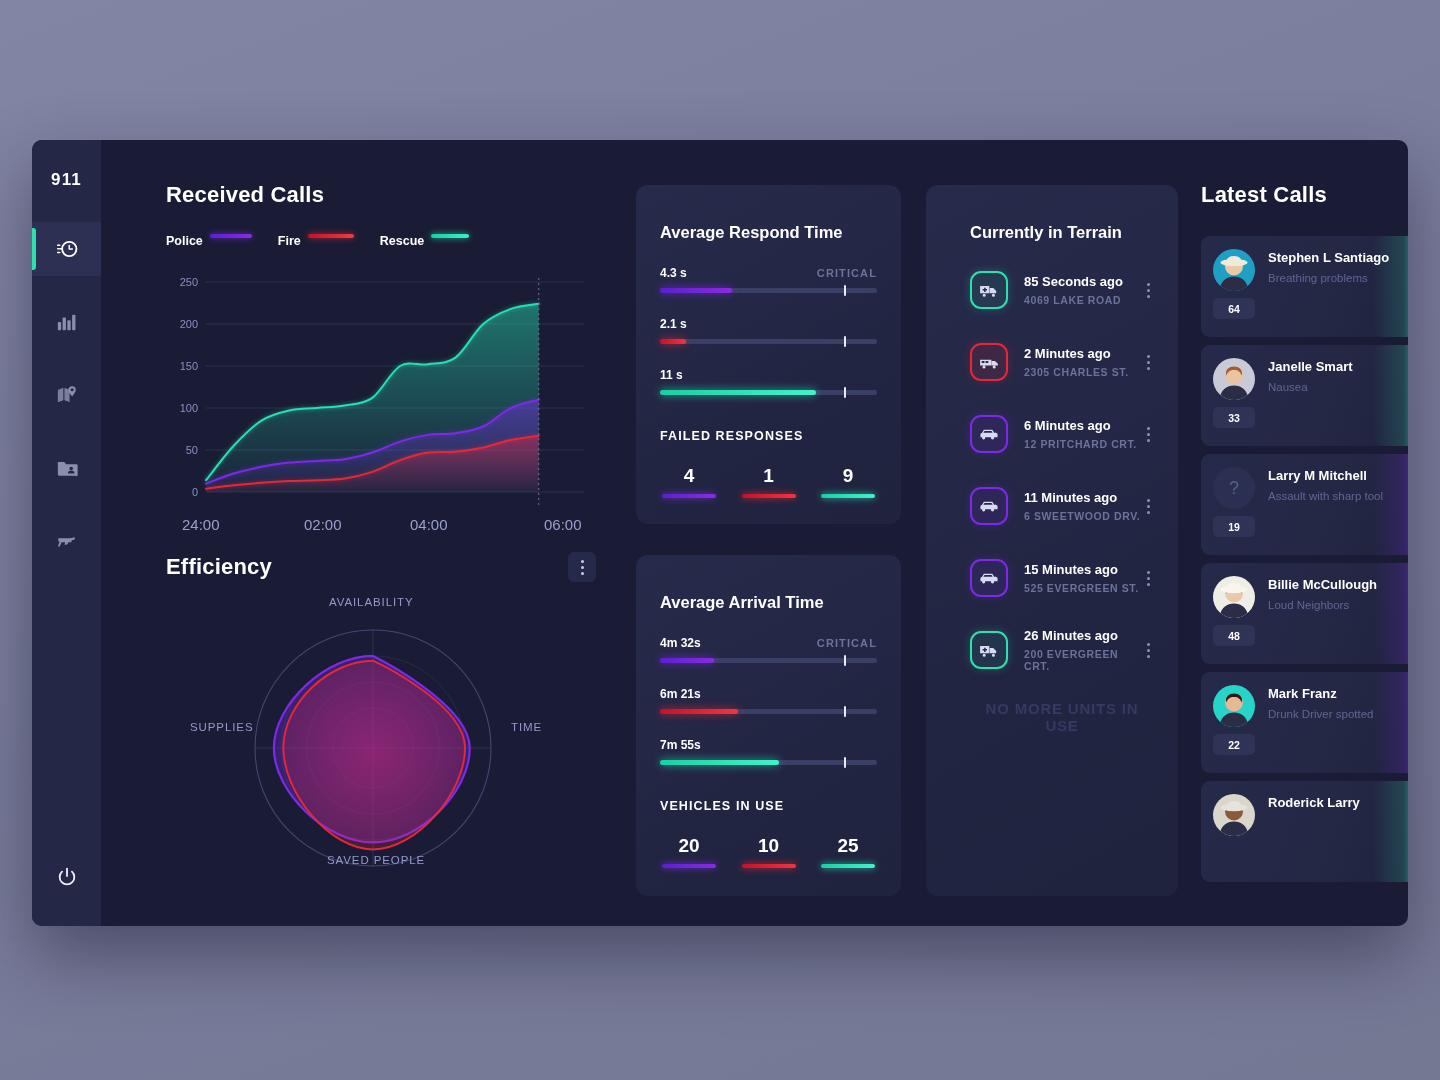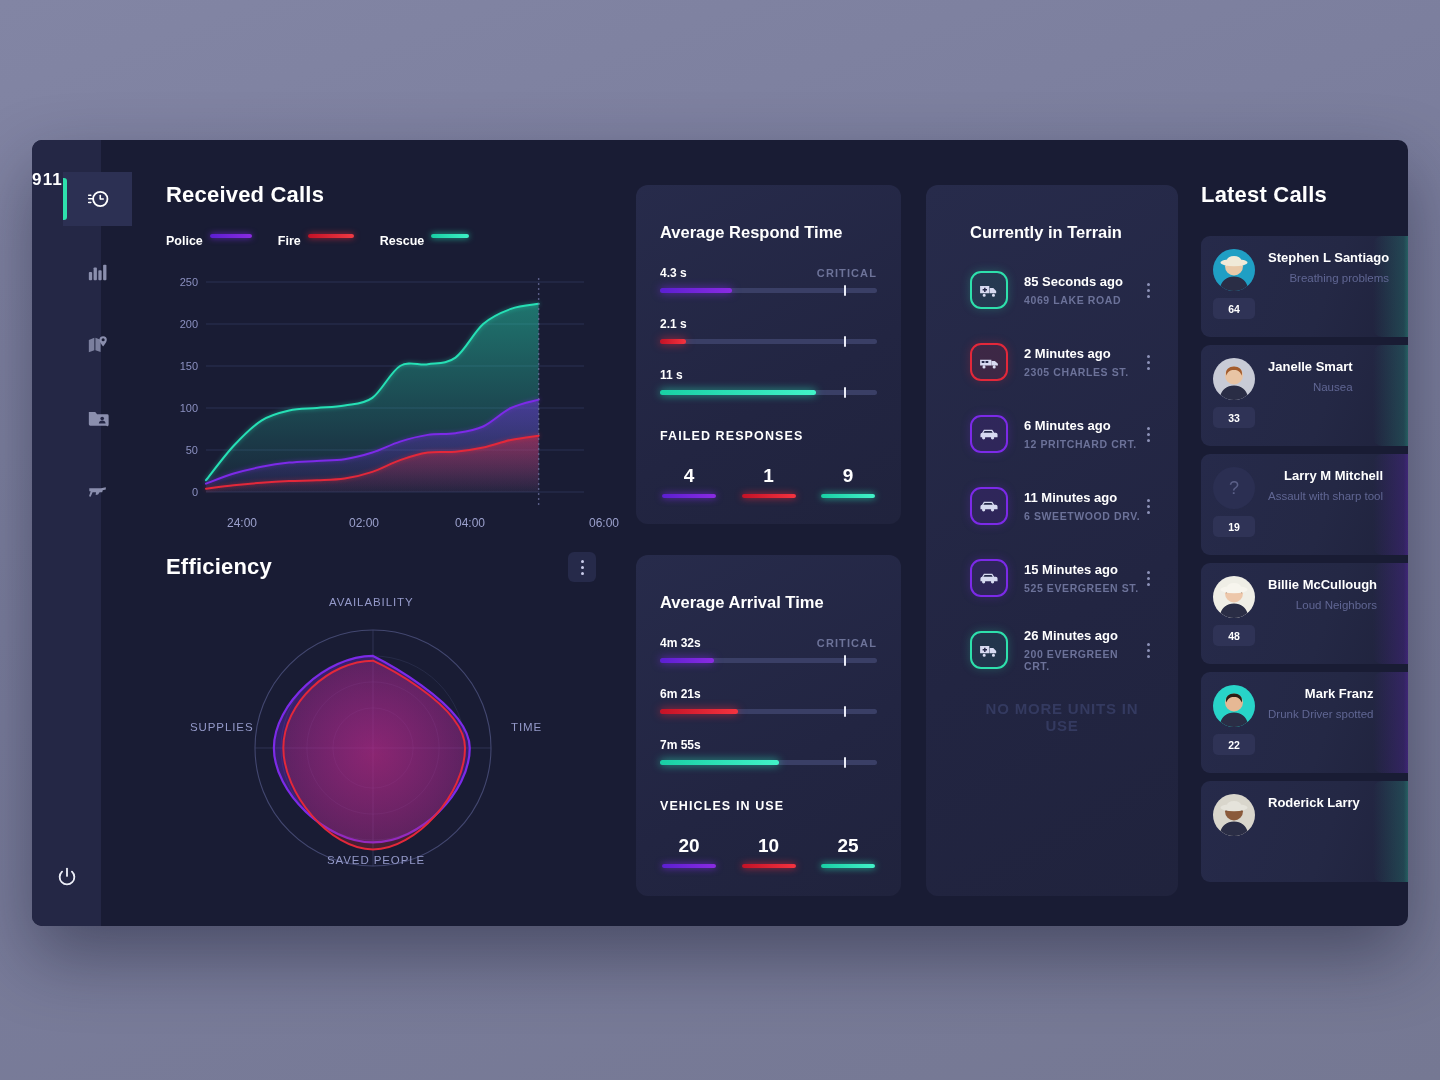--- a/index.html
+++ b/index.html
@@ -20,21 +20,21 @@
     box-shadow: 0 30px 70px rgba(20,22,44,.45);
     display: flex;
   }
 
   
   .sidebar {
     width: 69px; height: 100%;
     background: #232murd;
     background: #242745;
     position: relative; flex: 0 0 69px;
-    display: flex; flex-direction: row; align-items: flex-start;
+    display: flex; flex-direction: column; align-items: center;
   }
   .logo {
     margin-top: 30px; color: #fff; font-size: 17px; font-weight: bold;
     letter-spacing: 1.2px;
   }
   .nav { margin-top: 32px; width: 100%; display: flex; flex-direction: column; align-items: center; }
   .nav-item {
     width: 69px; height: 54px; display: flex; align-items: center; justify-content: center;
     position: relative; margin-bottom: 19px; cursor: pointer;
   }
@@ -65,21 +65,21 @@
   .legend-item { display: flex; flex-direction: row; gap: 7px; }
   .legend-label { color: #fff; font-size: 12.5px; font-weight: bold; }
   .legend-bar { height: 4px; border-radius: 3px; width: 42px; }
   .legend-bar.police { background: linear-gradient(90deg,#5b1fd1,#8a2be2); box-shadow: 0 0 6px rgba(124,42,232,.8); }
   .legend-bar.fire   { background: linear-gradient(90deg,#c41226,#f03a43); box-shadow: 0 0 6px rgba(227,40,58,.8); width: 46px; }
   .legend-bar.rescue { background: linear-gradient(90deg,#19cfa4,#3df0c4); box-shadow: 0 0 6px rgba(38,224,181,.8); width: 38px; }
 
   .chart-wrap { position: relative; margin-top: 22px; width: 430px; height: 240px; }
   .chart-wrap svg { display: block; }
   .xaxis { position: absolute; left: 0; top: 246px; width: 430px; height: 20px; }
-  .xaxis span { position: absolute; color: #9ba0cc; font-size: 12px; margin-left: 45px; }
+  .xaxis span { position: absolute; color: #9ba0cc; font-size: 15px; }
 
   
   .efficiency { position: absolute; left: 65px; top: 412px; width: 430px; }
   .eff-head { display: flex; align-items: center; justify-content: space-between; width: 430px; }
   .dots-btn {
     width: 28px; height: 30px; border-radius: 6px; background: #262a4a;
     display: flex; flex-direction: column; align-items: center; justify-content: center; gap: 3px;
     cursor: pointer;
   }
   .dots-btn i { width: 3px; height: 3px; border-radius: 50%; background: #c9ccea; display: block; }
@@ -153,21 +153,21 @@
     position: relative; width: 228px; height: 101px; margin-bottom: 8px;
     background: linear-gradient(110deg,#262a4a 0%, #242845 55%, #23264180 100%);
     border-radius: 9px; overflow: hidden; cursor: pointer;
   }
   .call::after {
     content: ""; position: absolute; right: 0; top: 0; bottom: 0; width: 56px;
     border-radius: 9px;
   }
   .call.teal::after   { background: linear-gradient(90deg, rgba(46,224,172,0) 0%, rgba(46,224,172,.18) 55%, #2ee0ac 100%); }
   .call.purple::after { background: linear-gradient(90deg, rgba(124,42,232,0) 0%, rgba(124,42,232,.20) 55%, #7c2ae8 100%); }
-  .call-body { position: relative; z-index: 2; display: flex; padding: 13px 0 0 12px; text-align: right; }
+  .call-body { position: relative; z-index: 2; display: flex; padding: 13px 0 0 12px; }
   .avatar {
     width: 42px; height: 42px; border-radius: 50%; flex: 0 0 42px; overflow: hidden;
     display: flex; align-items: center; justify-content: center;
     font-size: 18px; color: #5b6088; background: #2b2f52;
   }
   .avatar svg { width: 42px; height: 42px; display: block; }
   .call-meta { margin-left: 13px; padding-top: 1px; }
   .call-name { color: #fff; font-size: 13px; font-weight: bold; }
   .call-reason { color: #606693; font-size: 11.5px; margin-top: 7px; }
   .age-badge {

